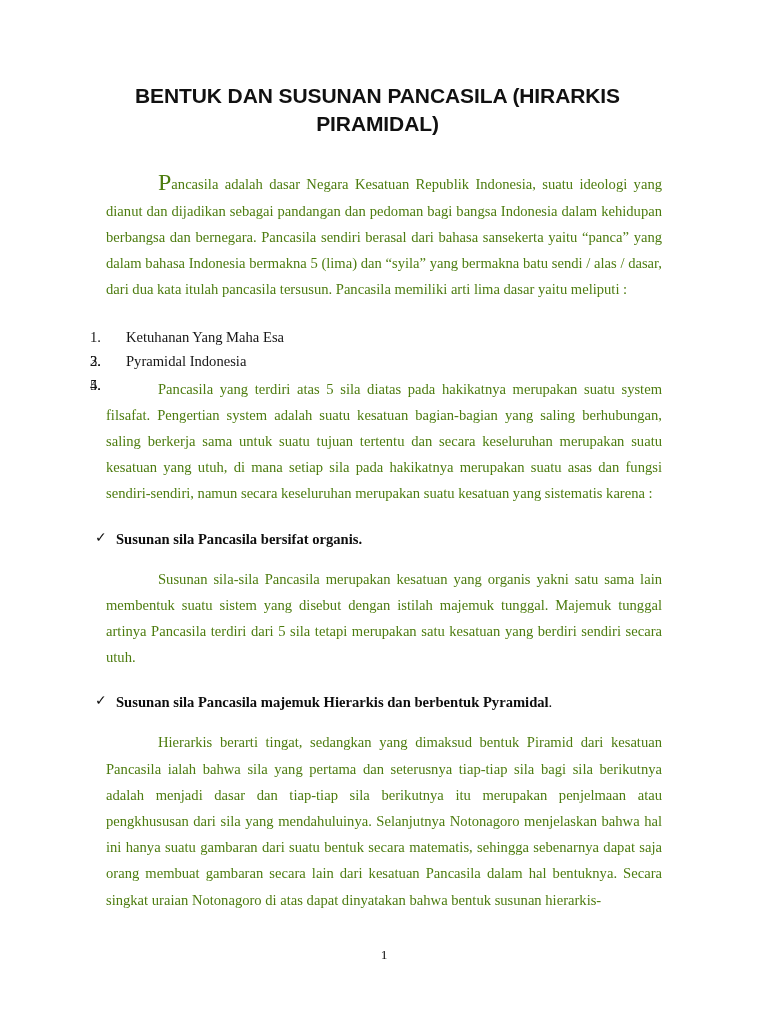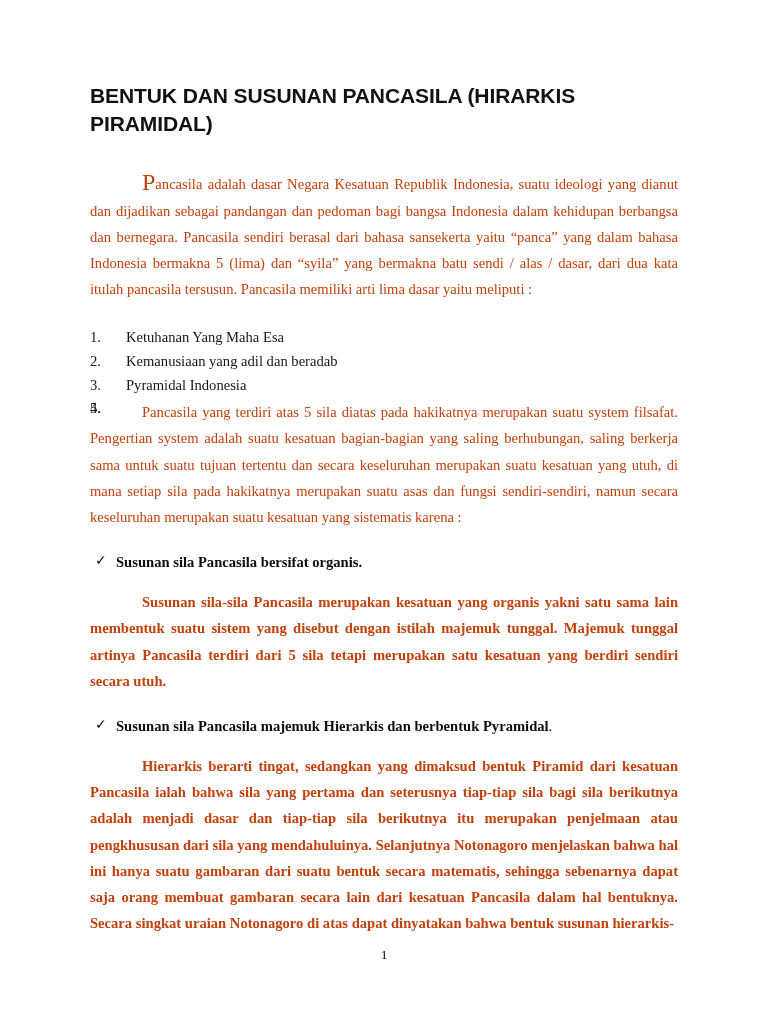--- a/index.html
+++ b/index.html
@@ -35,30 +35,31 @@
   
   .doc-title {
     font-family: "Liberation Sans", "DejaVu Sans", sans-serif;
     font-weight: bold;
     font-size: 21px;
     line-height: 1.32;
     letter-spacing: -0.1px;
     margin: 0 0 34px 0;
     width: 575px;
     color: #111111;
+    text-align: center;
   }
 
   
   .para {
     font-size: 14.6px;
     line-height: 26.2px;
     text-align: justify;
     text-justify: inter-word;
-    margin: 0;
-    color: #c2410c;
+    margin: 16px;
+    color: #4d7c0f;
   }
   .para.indent {
     text-indent: 52px;
   }
 
   .dropcap {
     font-size: 24px;
     line-height: 0.9;
     vertical-align: -1px;
   }
@@ -99,21 +100,21 @@
     position: absolute;
     left: 5px;
     top: -1px;
     font-weight: normal;
     font-size: 14px;
   }
   .check-head .tail {
     font-weight: normal;
   }
 
-  .gap-after-head { margin-top: 16px; font-weight: bold; }
+  .gap-after-head { margin-top: 16px; }
 
   
   .page-number {
     position: absolute;
     left: 0;
     top: 947px;
     width: 768px;
     text-align: center;
     font-size: 13.5px;
     font-family: "Liberation Serif", "DejaVu Serif", serif;
@@ -133,21 +134,20 @@
       <span style="display:inline-block;width:52px;"></span><span class="dropcap">P</span><span>ancasila adalah dasar Negara Kesatuan Republik Indonesia, suatu ideologi yang dianut dan dijadikan sebagai pandangan dan pedoman bagi bangsa Indonesia dalam kehidupan berbangsa dan bernegara. Pancasila sendiri berasal dari bahasa sansekerta yaitu “panca” yang dalam bahasa Indonesia bermakna 5 (lima) dan “syila” yang bermakna batu sendi / alas / dasar, dari dua kata itulah pancasila tersusun. Pancasila memiliki arti lima dasar yaitu meliputi :</span>
     </p>
 
     <ol class="num-list">
       <li>
         <span class="num">1.</span>
         <span>Ketuhanan Yang Maha Esa</span>
       </li>
       <li>
         <span class="num">2.</span>
-        <span>Kemanusiaan yang adil dan beradab</span>
       </li>
       <li>
         <span class="num">3.</span>
         <span>Pyramidal Indonesia</span>
       </li>
       <li>
         <span class="num">4.</span>
       </li>
       <li>
         <span class="num">5.</span>

